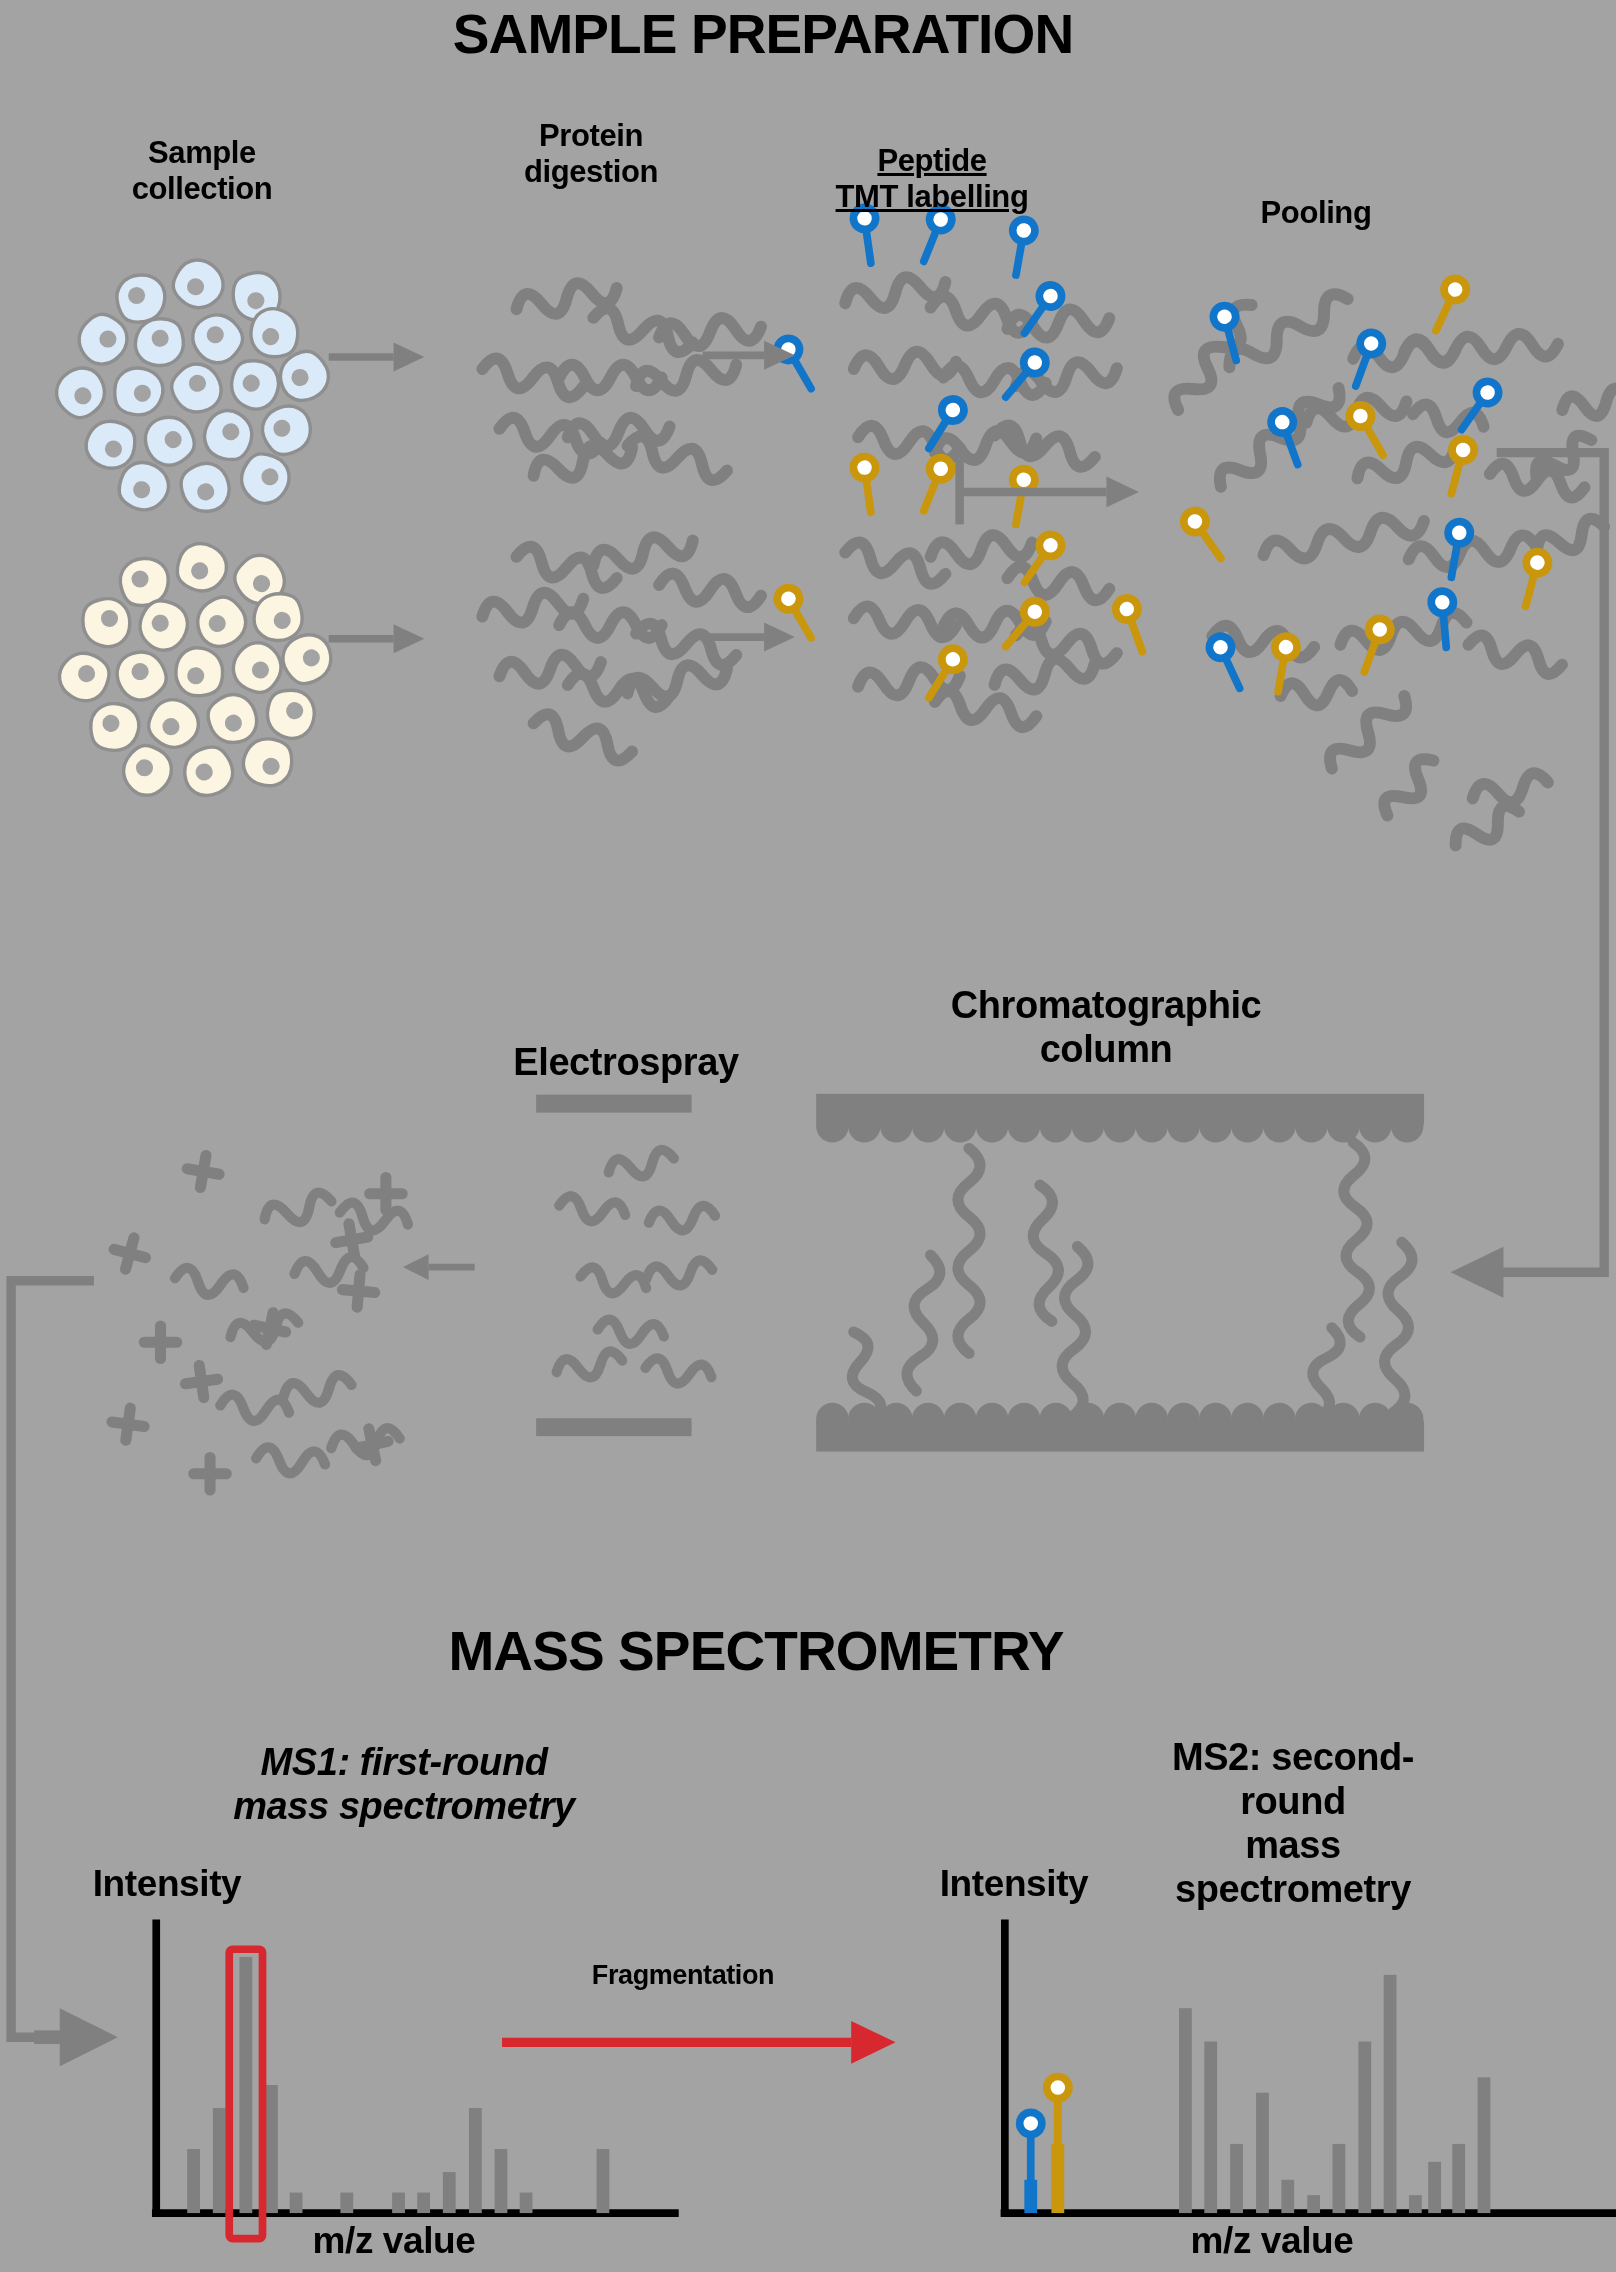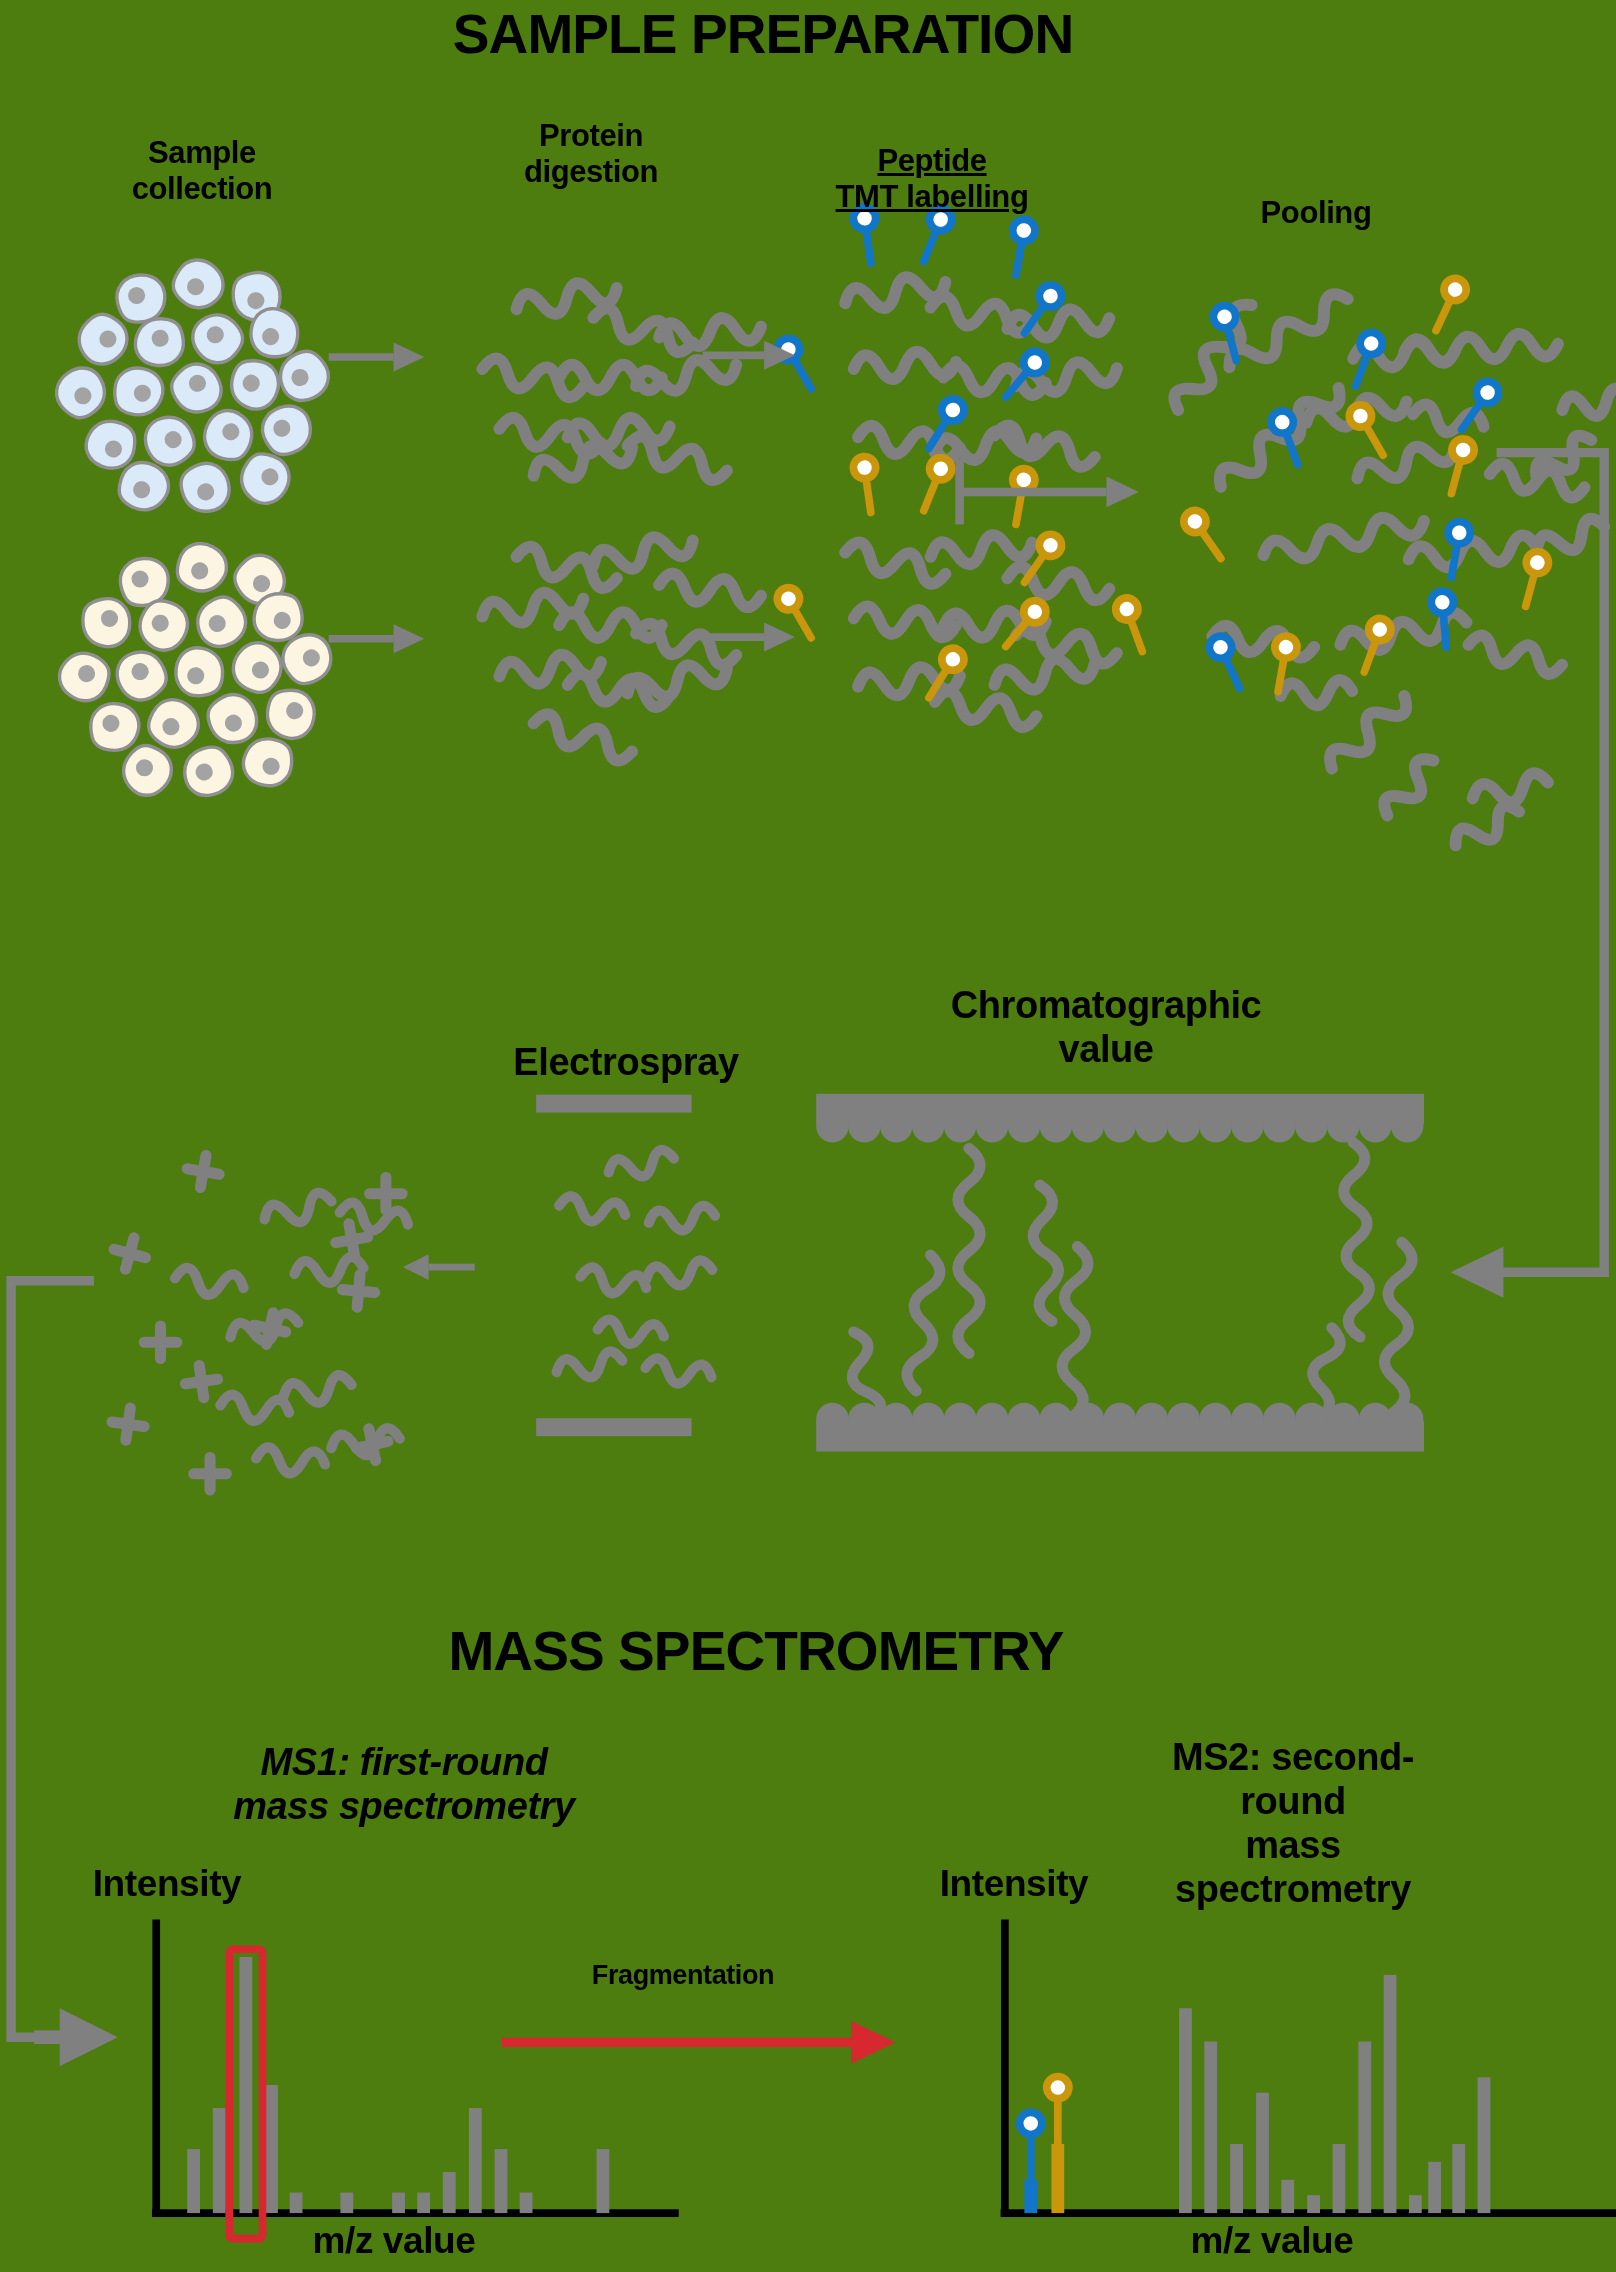--- a/index.html
+++ b/index.html
@@ -1,16 +1,16 @@
 <!DOCTYPE html>
 <html style="font-size:13.7px"><head>
 <meta charset="utf-8">
 <style>
   html,body{margin:0;padding:0;background:#ffffff;}
-  .page{position:relative;width:1617px;height:2273px;background:#4d7c0f;overflow:hidden;
+  .page{position:relative;width:1617px;height:2273px;background:#a3a3a3;overflow:hidden;
         font-family:"Liberation Sans",sans-serif;}
   #art{position:absolute;left:0;top:0;}
   .lbl{position:absolute;transform:translateX(-50%);text-align:center;color:#000;
        font-weight:bold;white-space:pre-line;line-height:1.16;letter-spacing:-0.4px;}
   .h1{font-size:55px;letter-spacing:-0.9px;}
   .step{font-size:31px;}
   .sub{font-size:38px;}
   .axis{font-size:37px;font-weight:bold;}
   .frag{font-size:27px;}
 </style>
@@ -521,21 +521,21 @@
   <div class="lbl step" style="left:202px;top:135px;">Sample
 collection</div>
   <div class="lbl step" style="left:591px;top:118px;">Protein
 digestion</div>
   <div class="lbl step" style="left:932px;top:143px;text-decoration:underline;">Peptide
 TMT labelling</div>
   <div class="lbl step" style="left:1316px;top:195px;">Pooling</div>
 
   <div class="lbl sub" style="left:618px;top:1040px;margin-left:8px;">Electrospray</div>
   <div class="lbl sub" style="left:1106px;top:983px;">Chromatographic
-value</div>
+column</div>
 
   <div class="lbl h1" style="left:756px;top:1620px;">MASS SPECTROMETRY</div>
   <div class="lbl sub" style="left:404px;top:1740px;font-style:italic;">MS1: first-round
 mass spectrometry</div>
   <div class="lbl sub" style="left:1293px;top:1735px;text-align:center;">MS2: second-round
 mass spectrometry</div>
   <div class="lbl axis" style="left:167px;top:1863px;">Intensity</div>
   <div class="lbl axis" style="left:1014px;top:1863px;">Intensity</div>
   <div class="lbl frag" style="left:683px;top:1960px;">Fragmentation</div>
   <div class="lbl axis" style="left:394px;top:2220px;">m/z value</div>

